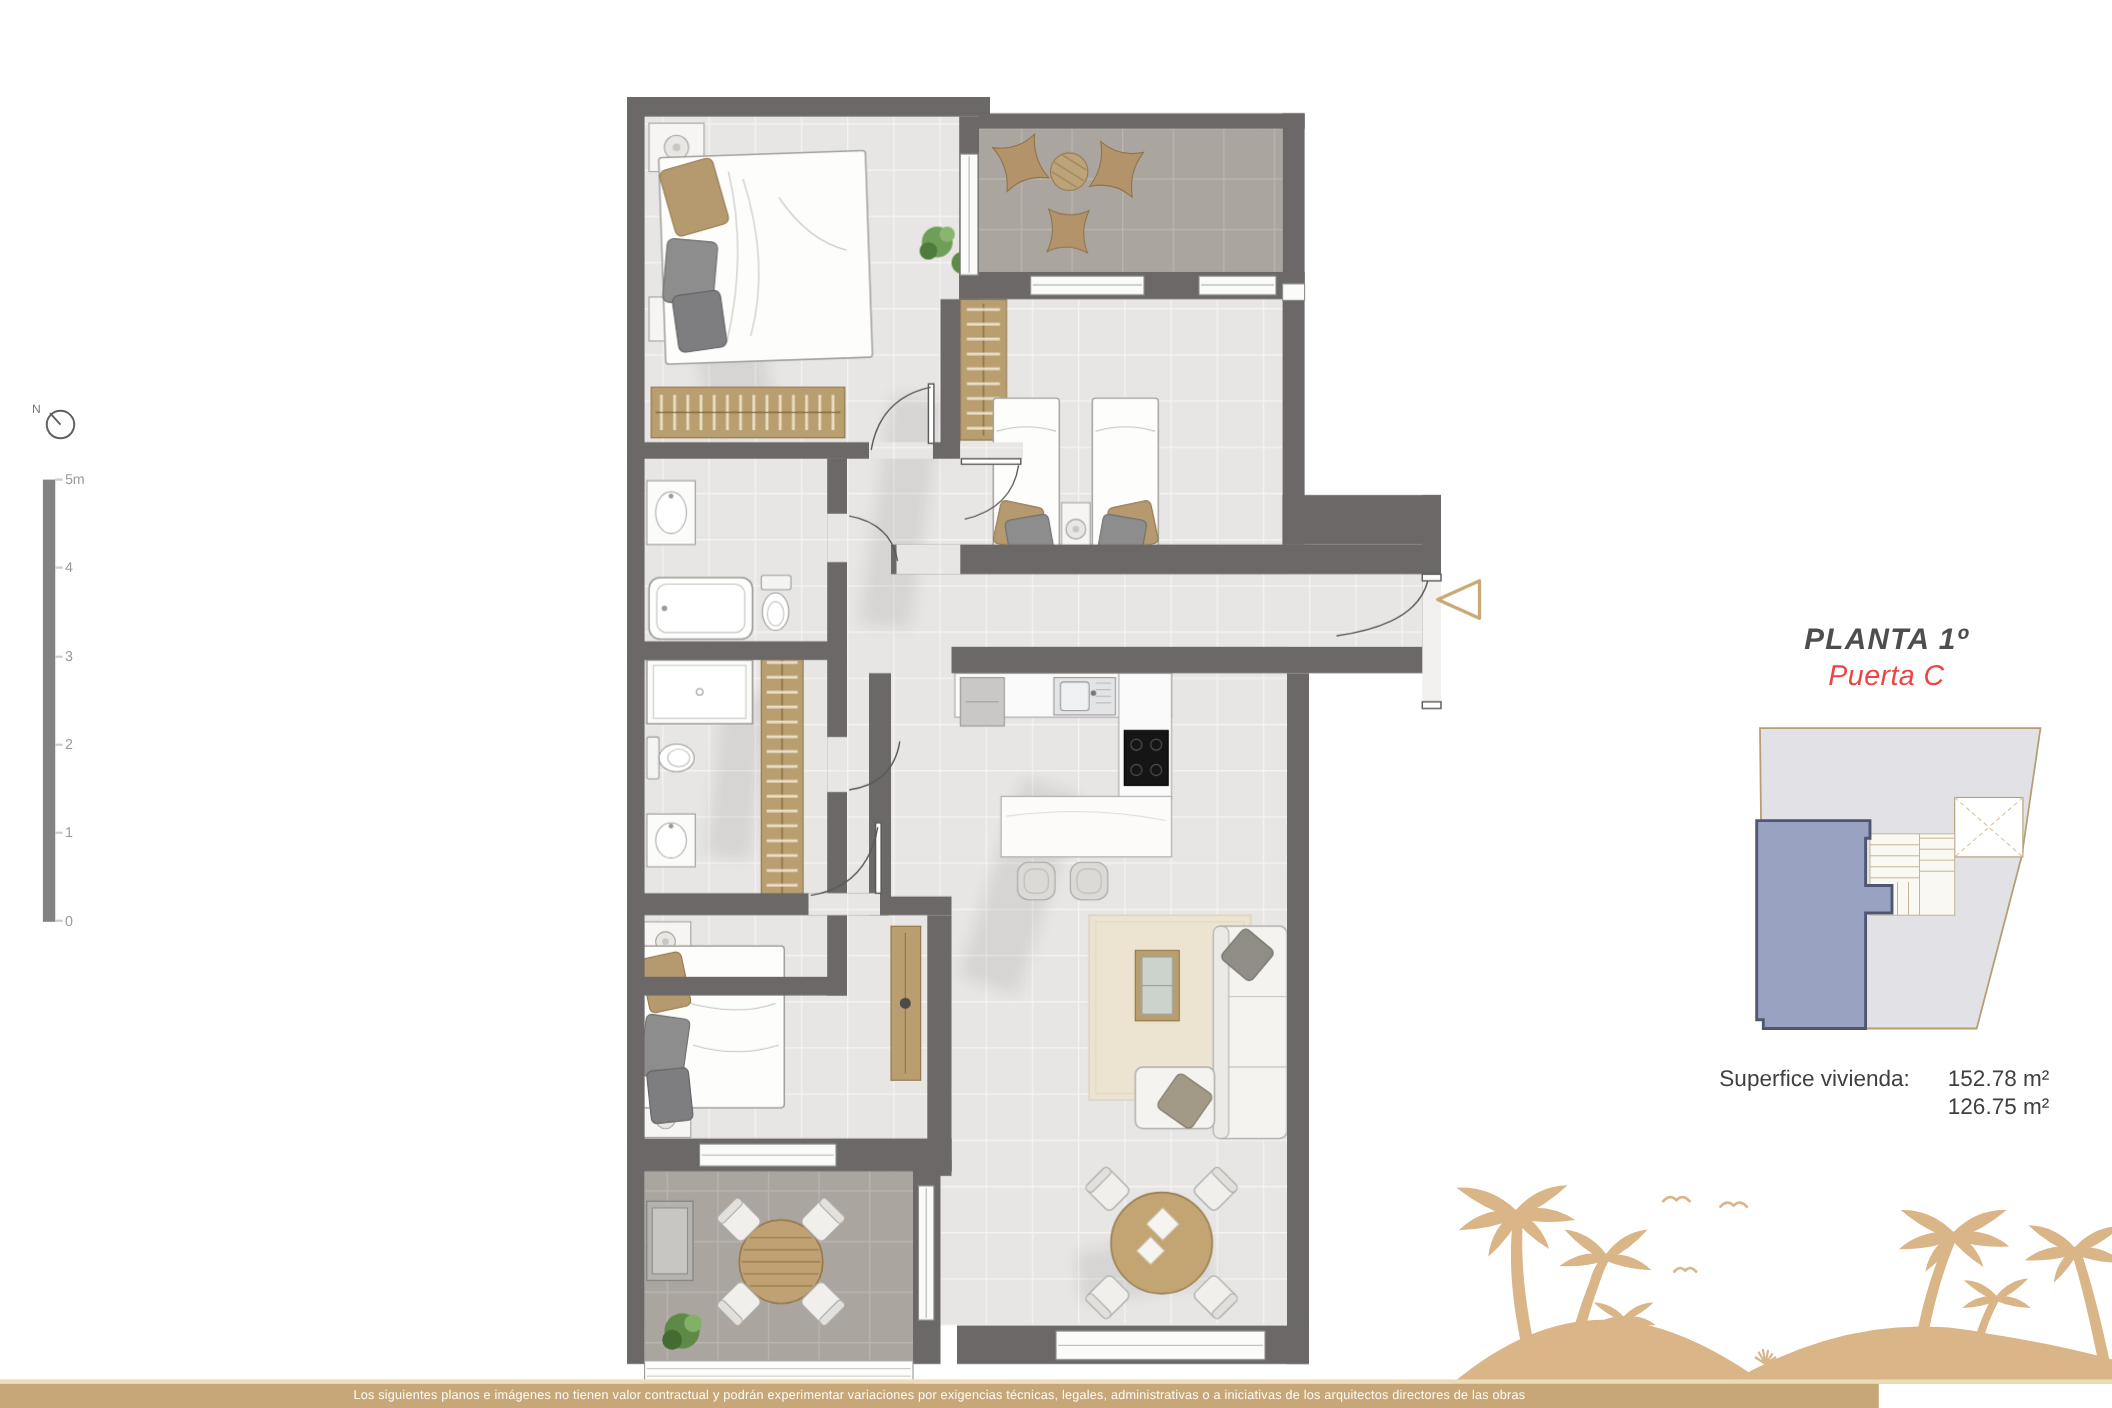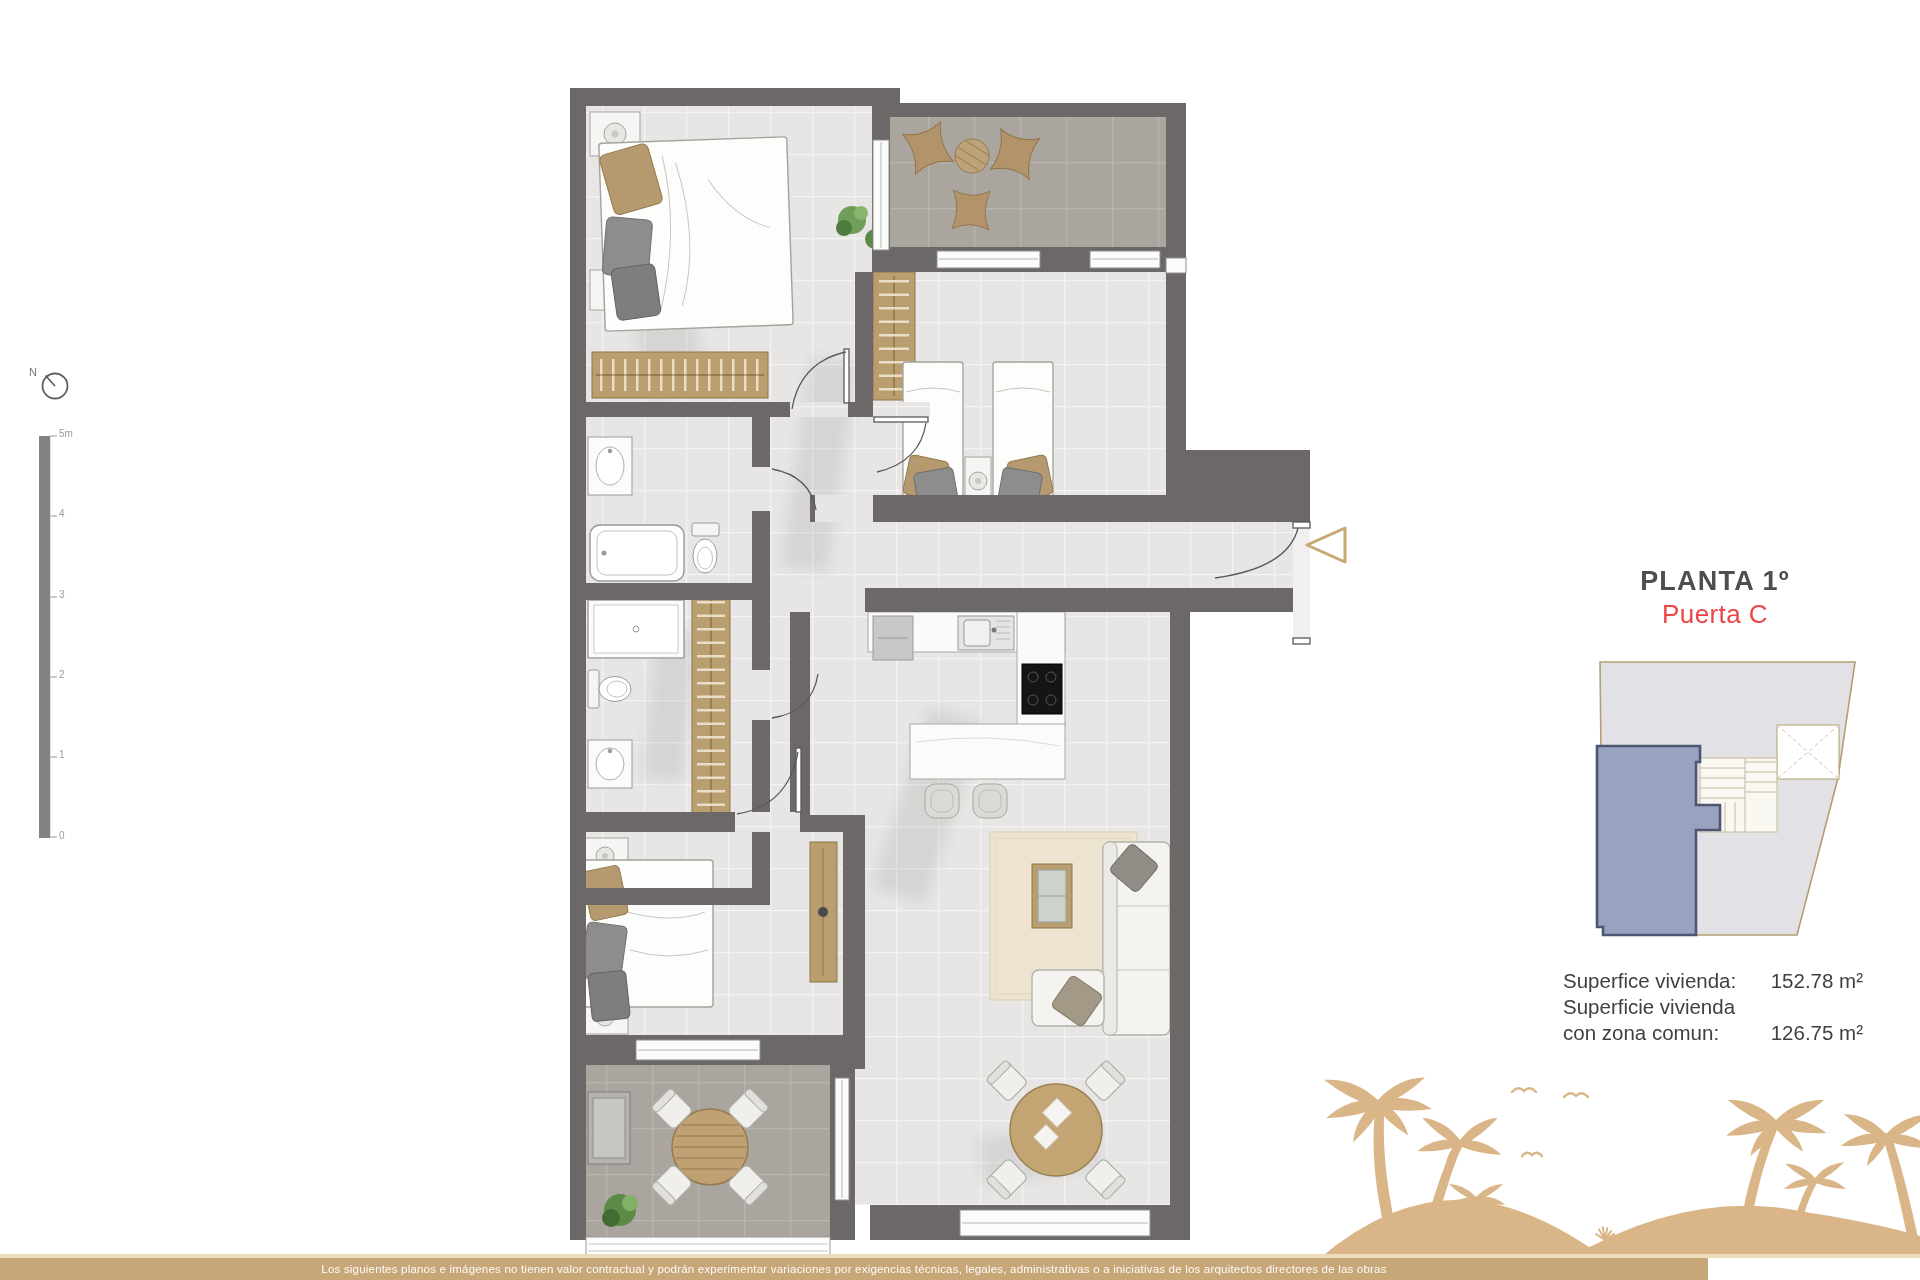--- a/index.html
+++ b/index.html
@@ -5,23 +5,23 @@
   html,body{margin:0;padding:0;background:#ffffff;}
   body{width:1920px;height:1280px;position:relative;overflow:hidden;
        font-family:"Liberation Sans",sans-serif;-webkit-font-smoothing:antialiased;}
   .abs{position:absolute;}
   
   #north-label{left:29px;top:366px;font-size:11px;color:#77787a;}
   #compass-svg{left:38px;top:369px;}
   #scalebar{left:39px;top:436px;width:11px;height:402px;background:#828282;}
   #scalebar-line{left:50px;top:436px;width:1px;height:402px;background:#e0e0e0;}
   .sb-tick{position:absolute;left:50px;width:7px;height:2px;background:#cccccc;}
-  .sb-label{position:absolute;left:59px;font-size:10px;color:#9b9b9b;}
+  .sb-label{position:absolute;left:59px;font-size:13px;color:#9b9b9b;}
   
-  #title-block{left:1558px;top:566px;width:314px;text-align:center;}
+  #title-block{left:1558px;top:566px;width:314px;text-align:center;font-style:italic;}
   #plan-title{font-size:27px;font-weight:bold;letter-spacing:1.2px;color:#4d4e50;}
   #plan-subtitle{font-size:26px;color:#ef4444;margin-top:2px;letter-spacing:.4px;}
   #area-block{left:1563px;top:968px;width:300px;font-size:20.5px;color:#404041;}
   .area-row{display:flex;justify-content:flex-end;align-items:flex-end;line-height:26px;}
   .area-label{width:232px;}
   .area-value{white-space:nowrap;}
   
   #footer-line{left:0;top:1254px;width:1920px;height:4px;background:#ecdcba;}
   #footer-bar{left:0;top:1258px;width:1708px;height:22px;background:#c7a678;}
   #footer-text{width:100%;text-align:center;font-size:11.5px;color:#fdfcf8;
@@ -407,21 +407,20 @@
   </g>
   <path d="M27 96 L130 96 L130 112 L126 112 L126 155 L150 155 L150 180 L126 180 L126 285 L33 285 L33 277 L27 277 Z" fill="#99a2c0" stroke="#4e5672" stroke-width="2.6"></path>
 </svg>
 
 <div class="abs" id="area-block">
   <div class="area-row">
     <span class="area-label">Superfice vivienda:</span>
     <span class="area-value">152.78 m²</span>
   </div>
   <div class="area-row">
-    <span class="area-label">Superficie vivienda con zona comun:</span>
     <span class="area-value">126.75 m²</span>
   </div>
 </div>
 
 <svg class="abs" style="left:1180px;top:1040px" width="740" height="218" viewBox="0 0 740 218">
   <g fill="#d9b588">
 
     <path d="M140 218 Q235 138 330 168 Q375 182 425 218 Z"></path>
     <path d="M390 218 Q510 148 625 172 Q695 183 740 196 L740 218 Z"></path>
 

